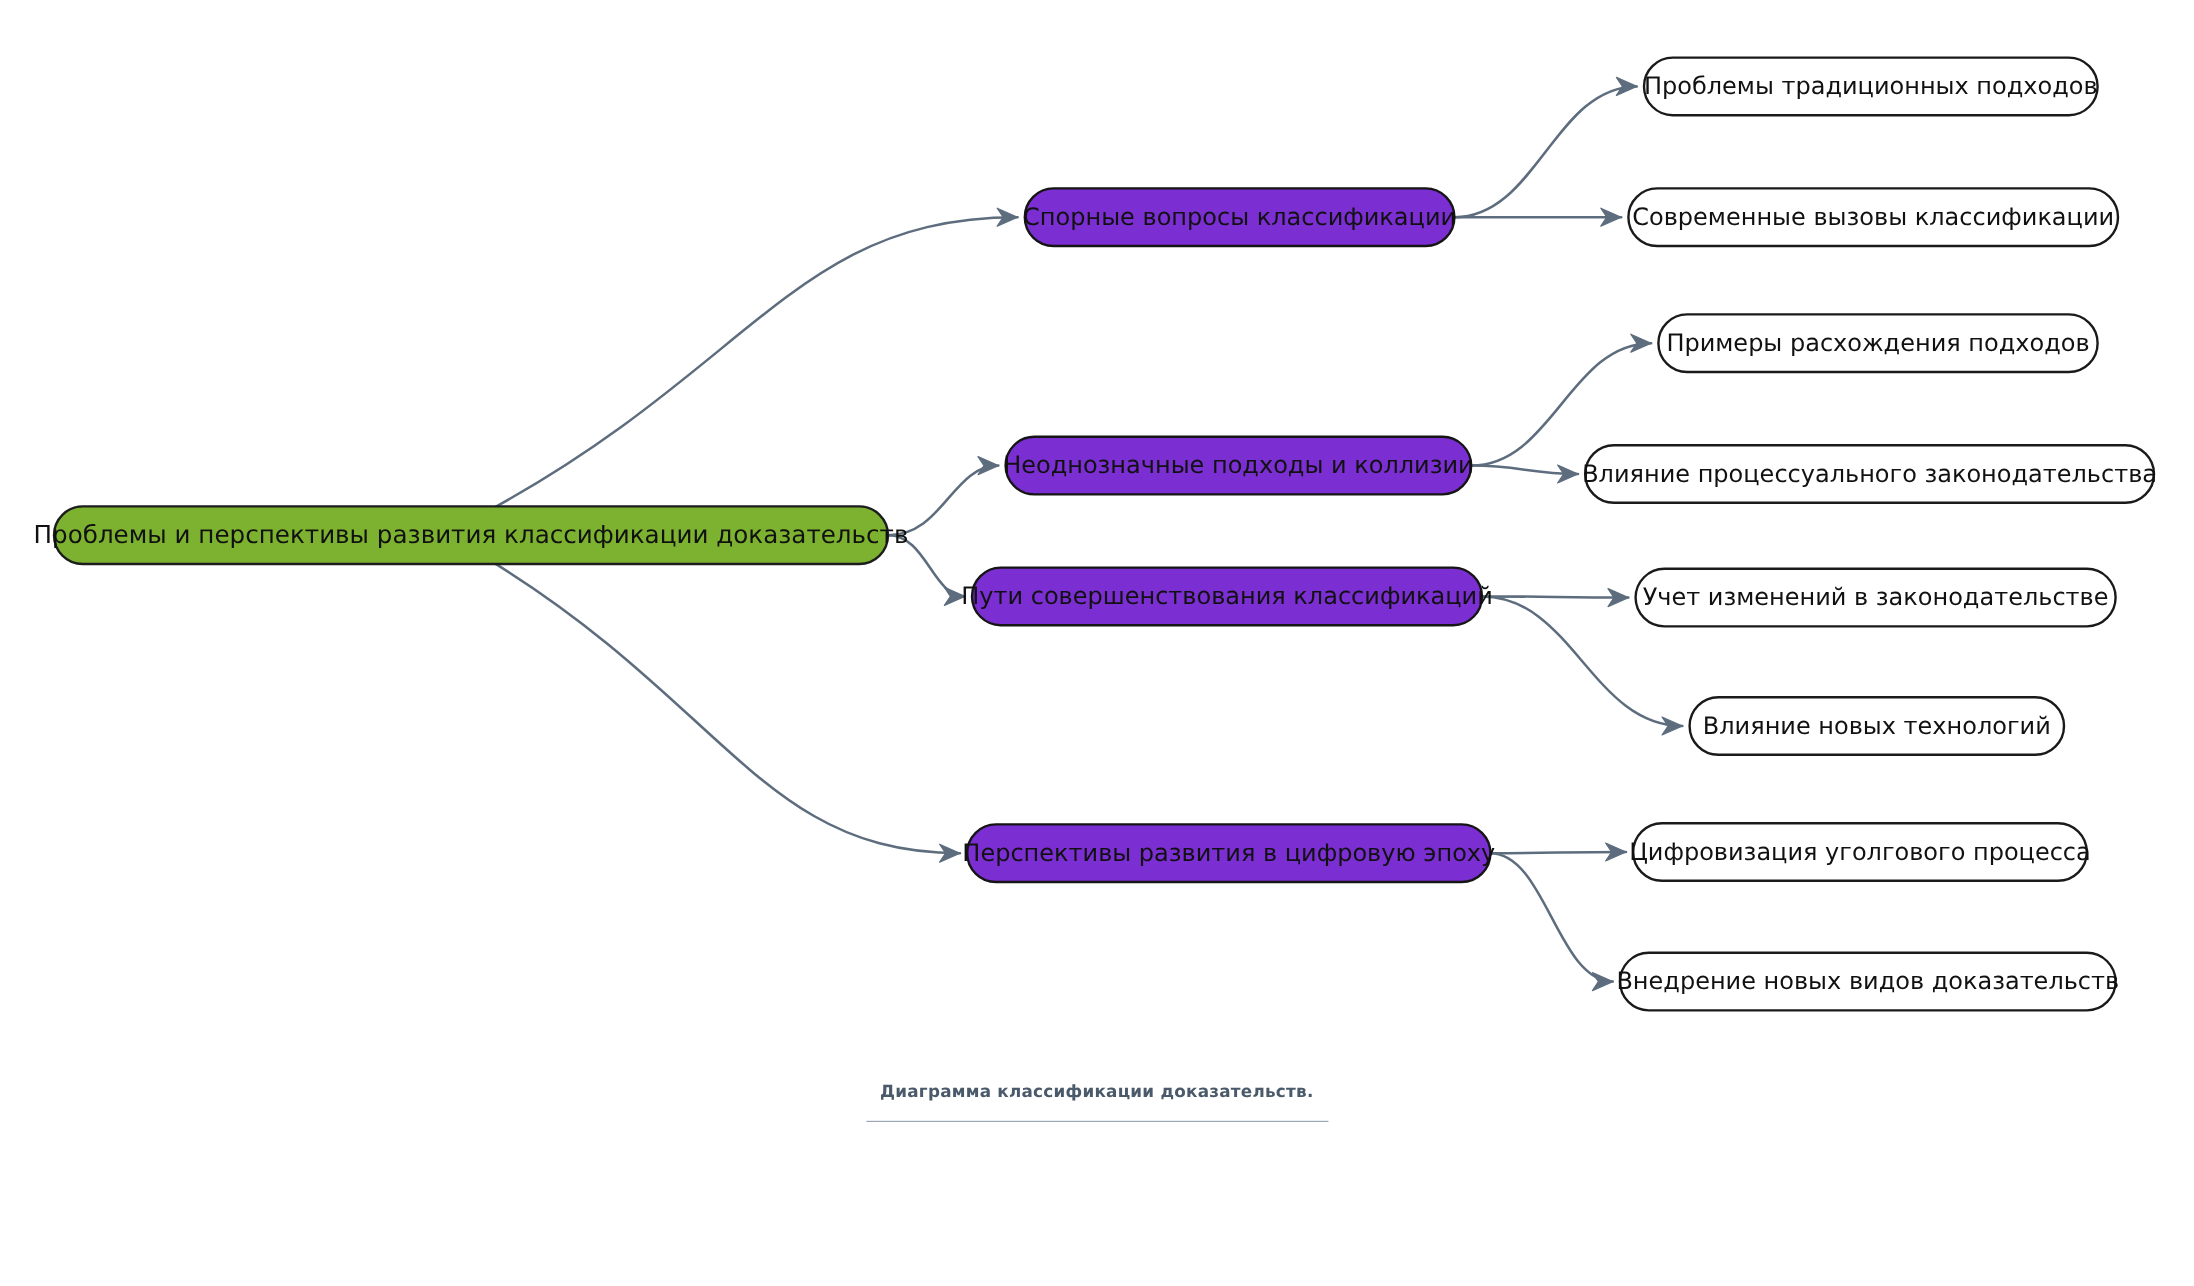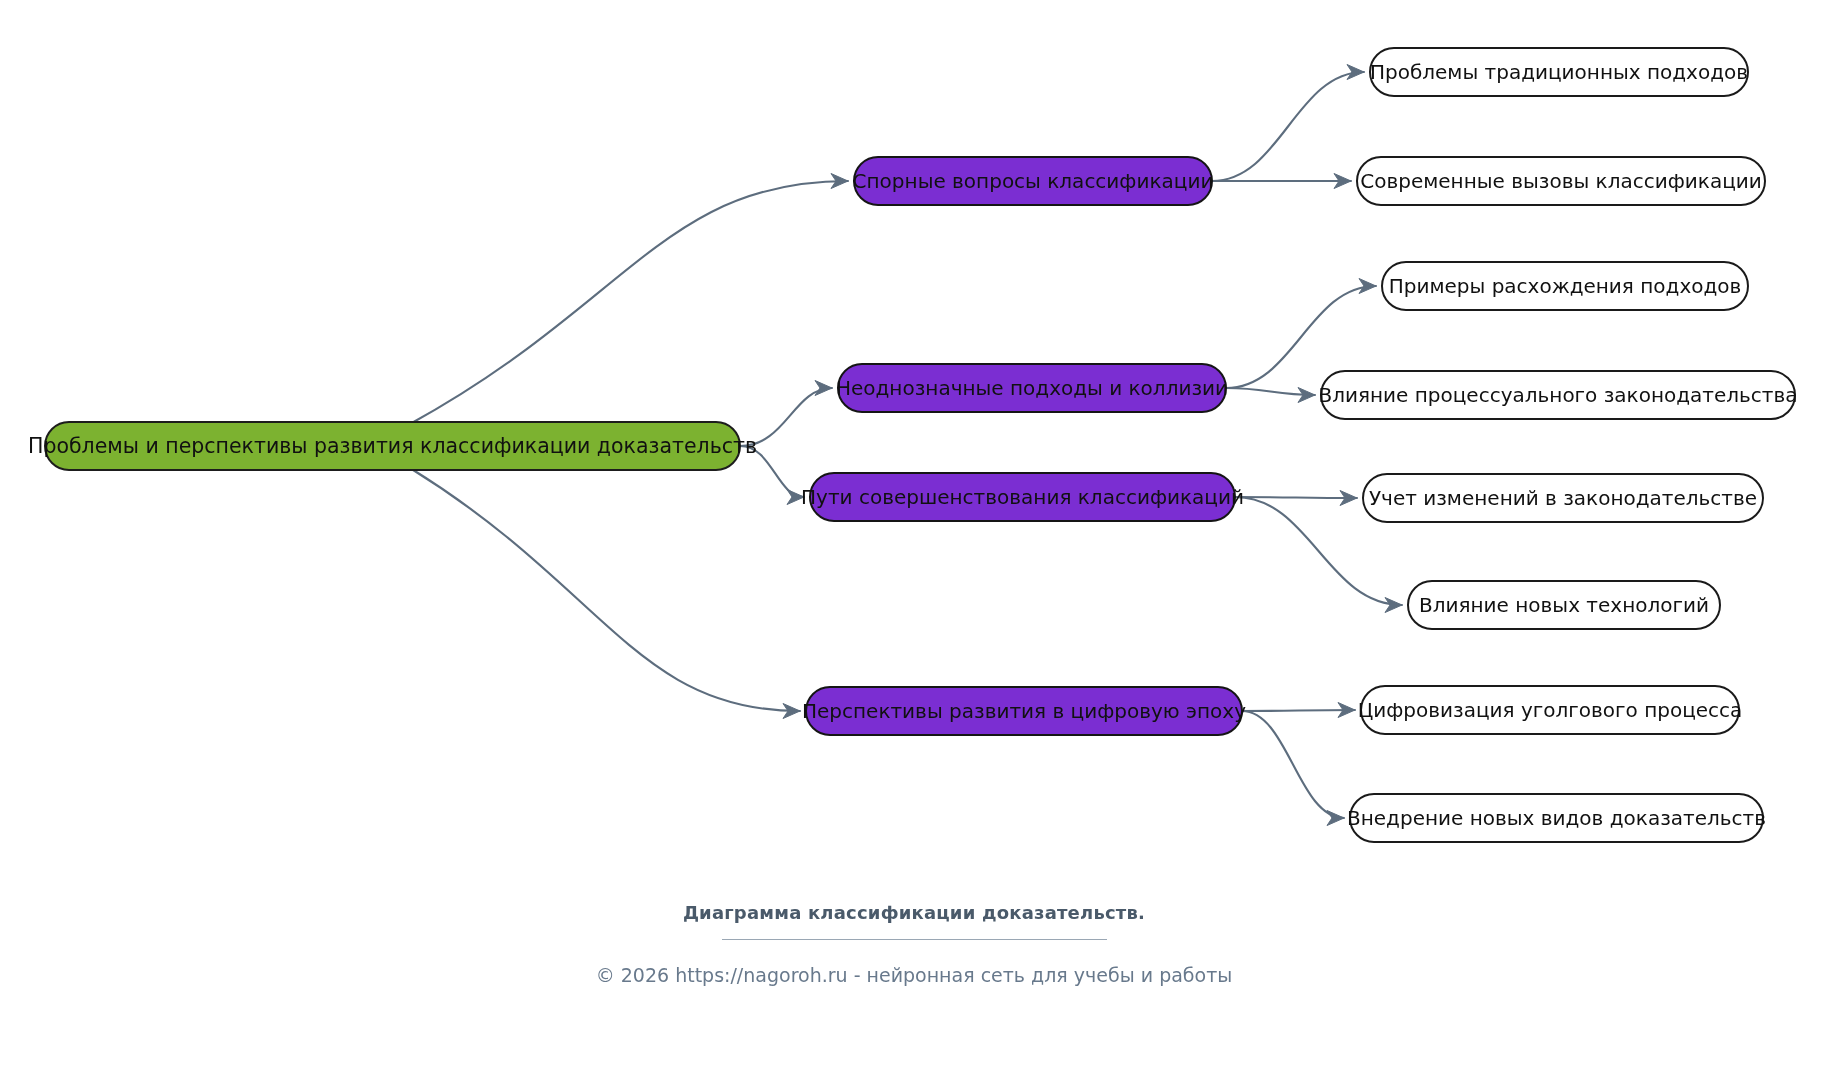--- a/index.html
+++ b/index.html
@@ -74,21 +74,21 @@
     height: 190px;
     display: flex;
     flex-direction: column;
     align-items: center;
     justify-content: flex-start;
     padding-top: 20px;
     box-sizing: border-box;
   }
   .footer-caption {
     font-family: "DejaVu Sans", "Liberation Sans", sans-serif;
-    font-size: 18px;
+    font-size: 14px;
     font-weight: bold;
     color: #4a5a6a;
     letter-spacing: 0.2px;
     text-align: center;
   }
   .footer-rule {
     width: 385px;
     height: 1px;
     background: #9aa7b4;
     margin: 16px 0 0 0;
@@ -184,15 +184,14 @@
         <g>
           <rect x="1350" y="794" width="413" height="48" rx="24" ry="24" class="node-box leaf-box"></rect>
           <text x="1556.5" y="819" class="node-label leaf-label">Внедрение новых видов доказательств</text>
         </g>
       </g>
   </svg>
 
   <div class="footer-area">
     <div class="footer-caption">Диаграмма классификации доказательств.</div>
     <div class="footer-rule"></div>
-    <div class="footer-credit">© 2026 https://nagoroh.ru - нейронная сеть для учебы и работы</div>
   </div>
 </div>
 
 </body></html>

